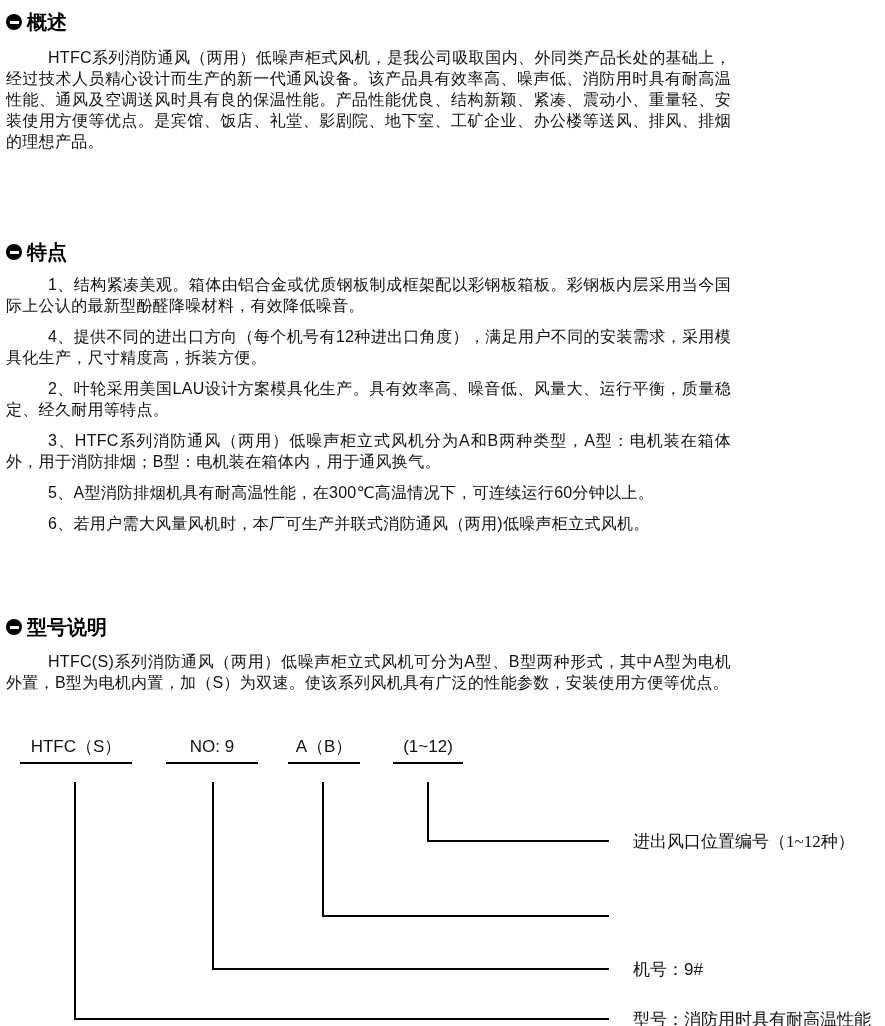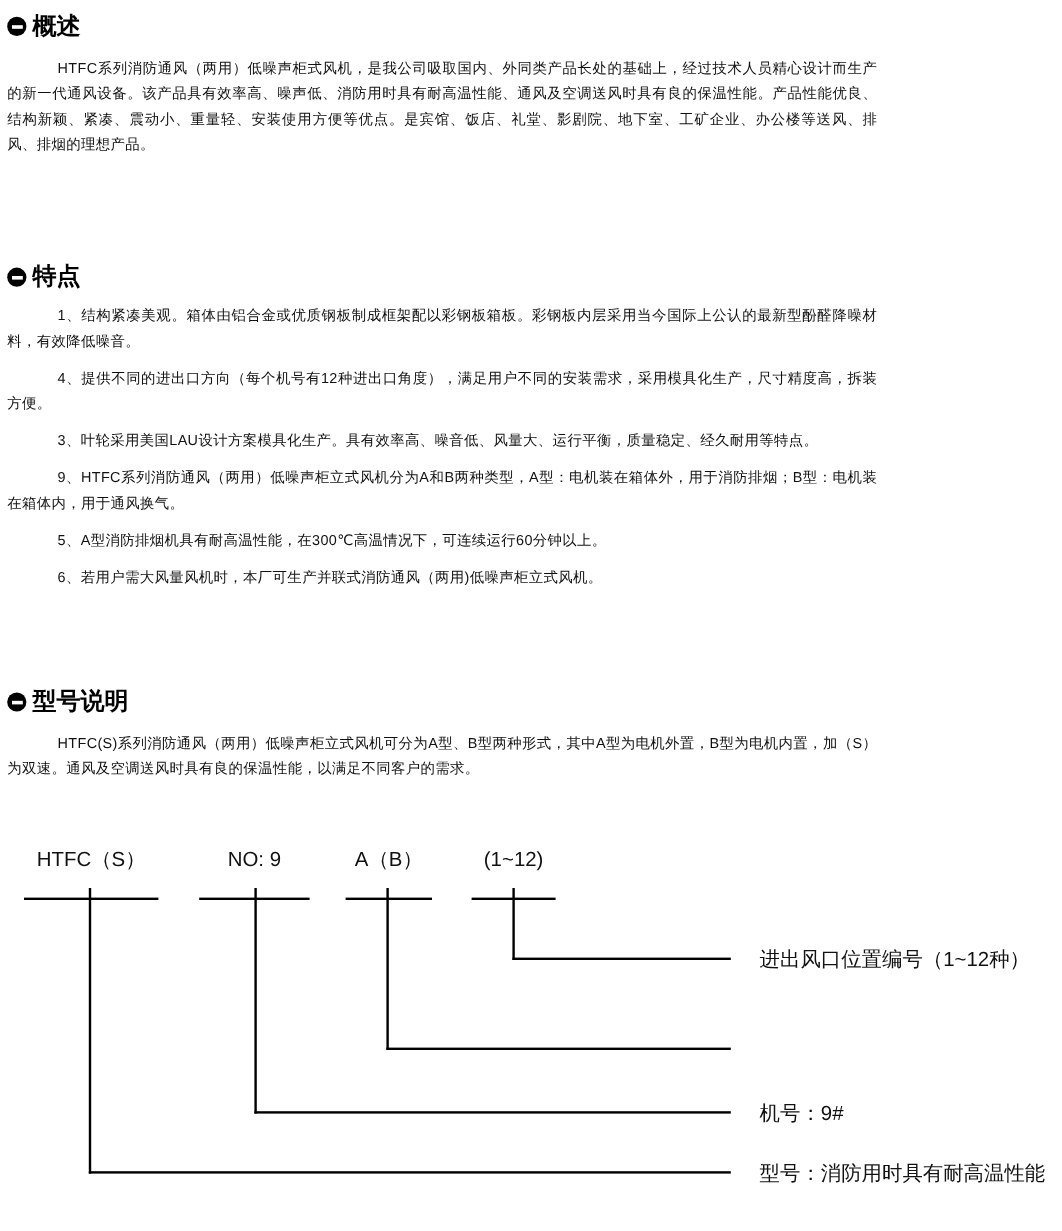--- a/index.html
+++ b/index.html
@@ -40,21 +40,21 @@
   }
   .bullet-bar {
     width: 9px;
     height: 3px;
     background: #fff;
     display: block;
   }
 
   
   .para {
-    font-size: 12px;
+    font-size: 16px;
     line-height: 21px;
     text-align: justify;
     text-indent: 42px;
     letter-spacing: 0.3px;
     color: #111;
   }
   .lead { margin-top: 13px; }
   .gap-to-features { margin-top: 88px; }
   .feature { margin-top: 10px; }
   .gap-to-model { margin-top: 81px; }
@@ -62,25 +62,25 @@
 
   
   .diagram {
     position: relative;
     margin-top: 43px;
     height: 310px;
     width: 874px;
   }
   .dg-part {
     position: absolute;
-    top: 12px;
+    top: 0;
     text-align: center;
     font-size: 17px;
     line-height: 22px;
-    padding-bottom: 20px;
+    padding-bottom: 4px;
     border-bottom: 2px solid #000;
     color: #111;
     white-space: nowrap;
   }
   .dg-part.p1 { left: 14px;  width: 112px; }
   .dg-part.p2 { left: 160px; width: 92px; }
   .dg-part.p3 { left: 282px; width: 72px; }
   .dg-part.p4 { left: 387px; width: 70px; text-align: center; }
 
   .dg-conn {
@@ -95,21 +95,21 @@
   .dg-conn.c-outlet { left: 421px; width: 182px; height: 60px;  }
 
   .dg-label {
     position: absolute;
     left: 627px;
     font-size: 17px;
     line-height: 22px;
     white-space: nowrap;
     color: #111;
   }
-  .dg-label.l-outlet { top: 95px; }
+  .dg-label.l-outlet { top: 95px; font-family: Liberation Serif, serif; }
   .dg-label.l-types  { top: 150px; line-height: 28px; }
   .dg-label.l-size   { top: 223px; }
   .dg-label.l-model  { top: 273px; }
 </style>
 </head>
 <body>
 
 <div class="page">
 
   <section>
@@ -124,34 +124,34 @@
 
   <section>
     <h2 class="sec-h gap-to-features">
       <span class="bullet">
           <span class="bullet-bar"></span>
         </span>
       <span>特点</span>
     </h2>
     <p class="para feature">1、结构紧凑美观。箱体由铝合金或优质钢板制成框架配以彩钢板箱板。彩钢板内层采用当今国际上公认的最新型酚醛降噪材料，有效降低噪音。</p>
     <p class="para feature">4、提供不同的进出口方向（每个机号有12种进出口角度），满足用户不同的安装需求，采用模具化生产，尺寸精度高，拆装方便。</p>
-    <p class="para feature">3、叶轮采用美国LAU设计方案模具化生产。具有效率高、噪音低、风量大、运行平衡，质量稳定、经久耐用等特点。</p>
-    <p class="para feature">9、HTFC系列消防通风（两用）低噪声柜立式风机分为A和B两种类型，A型：电机装在箱体外，用于消防排烟；B型：电机装在箱体内，用于通风换气。</p>
+    <p class="para feature">2、叶轮采用美国LAU设计方案模具化生产。具有效率高、噪音低、风量大、运行平衡，质量稳定、经久耐用等特点。</p>
+    <p class="para feature">3、HTFC系列消防通风（两用）低噪声柜立式风机分为A和B两种类型，A型：电机装在箱体外，用于消防排烟；B型：电机装在箱体内，用于通风换气。</p>
     <p class="para feature">5、A型消防排烟机具有耐高温性能，在300℃高温情况下，可连续运行60分钟以上。</p>
     <p class="para feature">6、若用户需大风量风机时，本厂可生产并联式消防通风（两用)低噪声柜立式风机。</p>
   </section>
 
   <section>
     <h2 class="sec-h gap-to-model">
       <span class="bullet">
           <span class="bullet-bar"></span>
         </span>
       <span>型号说明</span>
     </h2>
-    <p class="para model-para">HTFC(S)系列消防通风（两用）低噪声柜立式风机可分为A型、B型两种形式，其中A型为电机外置，B型为电机内置，加（S）为双速。通风及空调送风时具有良的保温性能，以满足不同客户的需求。</p>
+    <p class="para model-para">HTFC(S)系列消防通风（两用）低噪声柜立式风机可分为A型、B型两种形式，其中A型为电机外置，B型为电机内置，加（S）为双速。使该系列风机具有广泛的性能参数，安装使用方便等优点。</p>
 
     <div class="diagram">
       <div class="dg-part p1">HTFC（S）</div>
       <div class="dg-part p2">NO: 9</div>
       <div class="dg-part p3">A（B）</div>
       <div class="dg-part p4">(1~12)</div>
 
       <div class="dg-conn c-model"></div>
       <div class="dg-conn c-size"></div>
       <div class="dg-conn c-type"></div>

